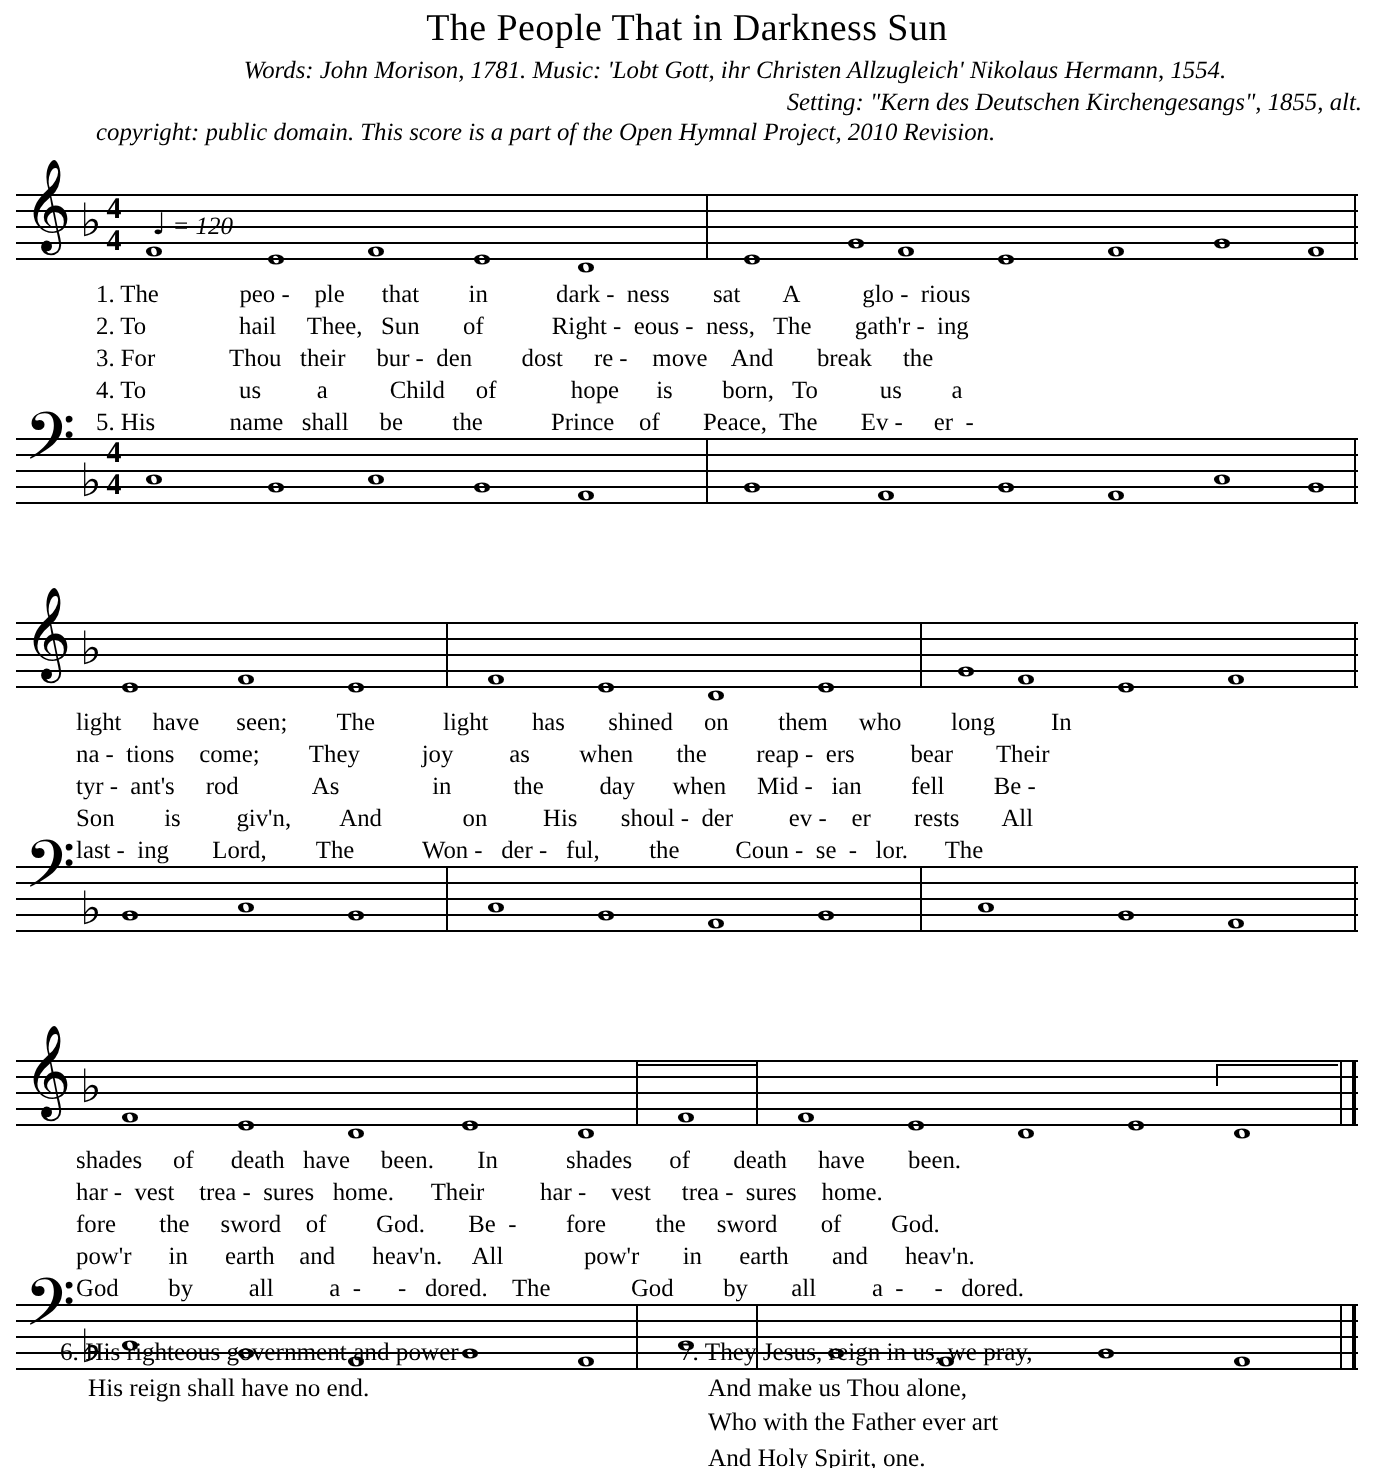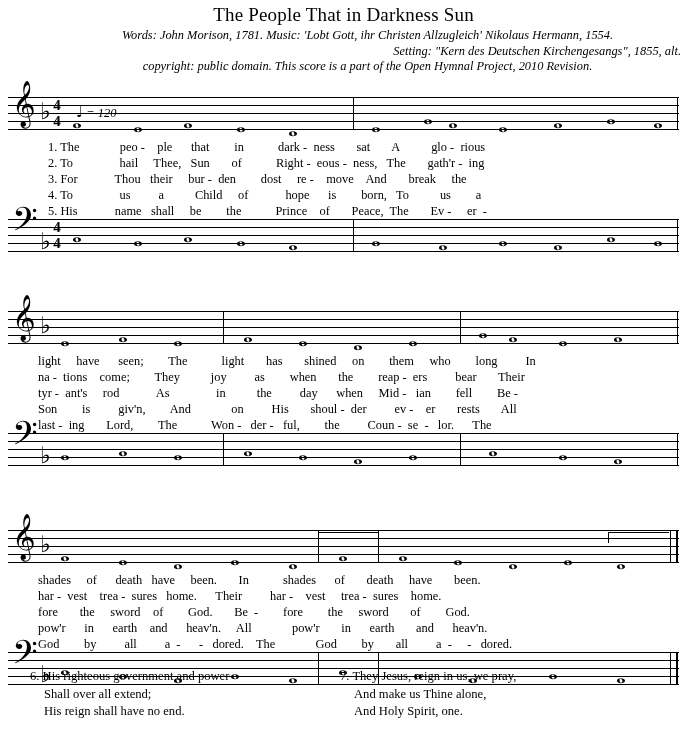--- a/index.html
+++ b/index.html
@@ -19,21 +19,21 @@
   }
   .credits{
     font-style:italic;
     font-size:12.4px;
     line-height:15.5px;
     margin-top:2px;
   }
   .credits div{white-space:nowrap;padding-left:48px;}
   .c1{text-align:center;}
   .c2{text-align:right;padding-right:6px;}
-  .c3{text-align:center;}
+  .c3{text-align:left;}
 
   
   .system{position:relative;margin:0 8px;}
   .staff{position:relative;height:34px;}
   .staff .line{
     position:absolute;left:0;right:0;height:1px;background:#000;
   }
   .barline{position:absolute;width:1px;background:#000;}
   .barline.thick{width:2.4px;}
 
@@ -277,24 +277,24 @@
     <div class="barline" style="left:662px;top:0;height:33px;"></div>
     <div class="barline thick" style="left:668px;top:0;height:33px;"></div>
   </div>
 </div>
 
 <div class="verses" style="left:30px;top:668px;">
   <div class="vline">
     <span>6.</span>
     <span>His righteous government and power</span>
   </div>
-  <div class="vline indent">Shall over all extend;</div>
   <div class="vline indent">His reign shall have no end.</div>
 </div>
 
 <div class="verses" style="left:340px;top:668px;">
   <div class="vline">
     <span>7.</span>
     <span>They Jesus, reign in us, we pray,</span>
   </div>
-  <div class="vline indent">And make us Thine alone,</div>
+  <div class="vline indent">And make us Thou alone,</div>
+  <div class="vline indent">Who with the Father ever art</div>
   <div class="vline indent">And Holy Spirit, one.</div>
 </div>
 
 </body></html>

